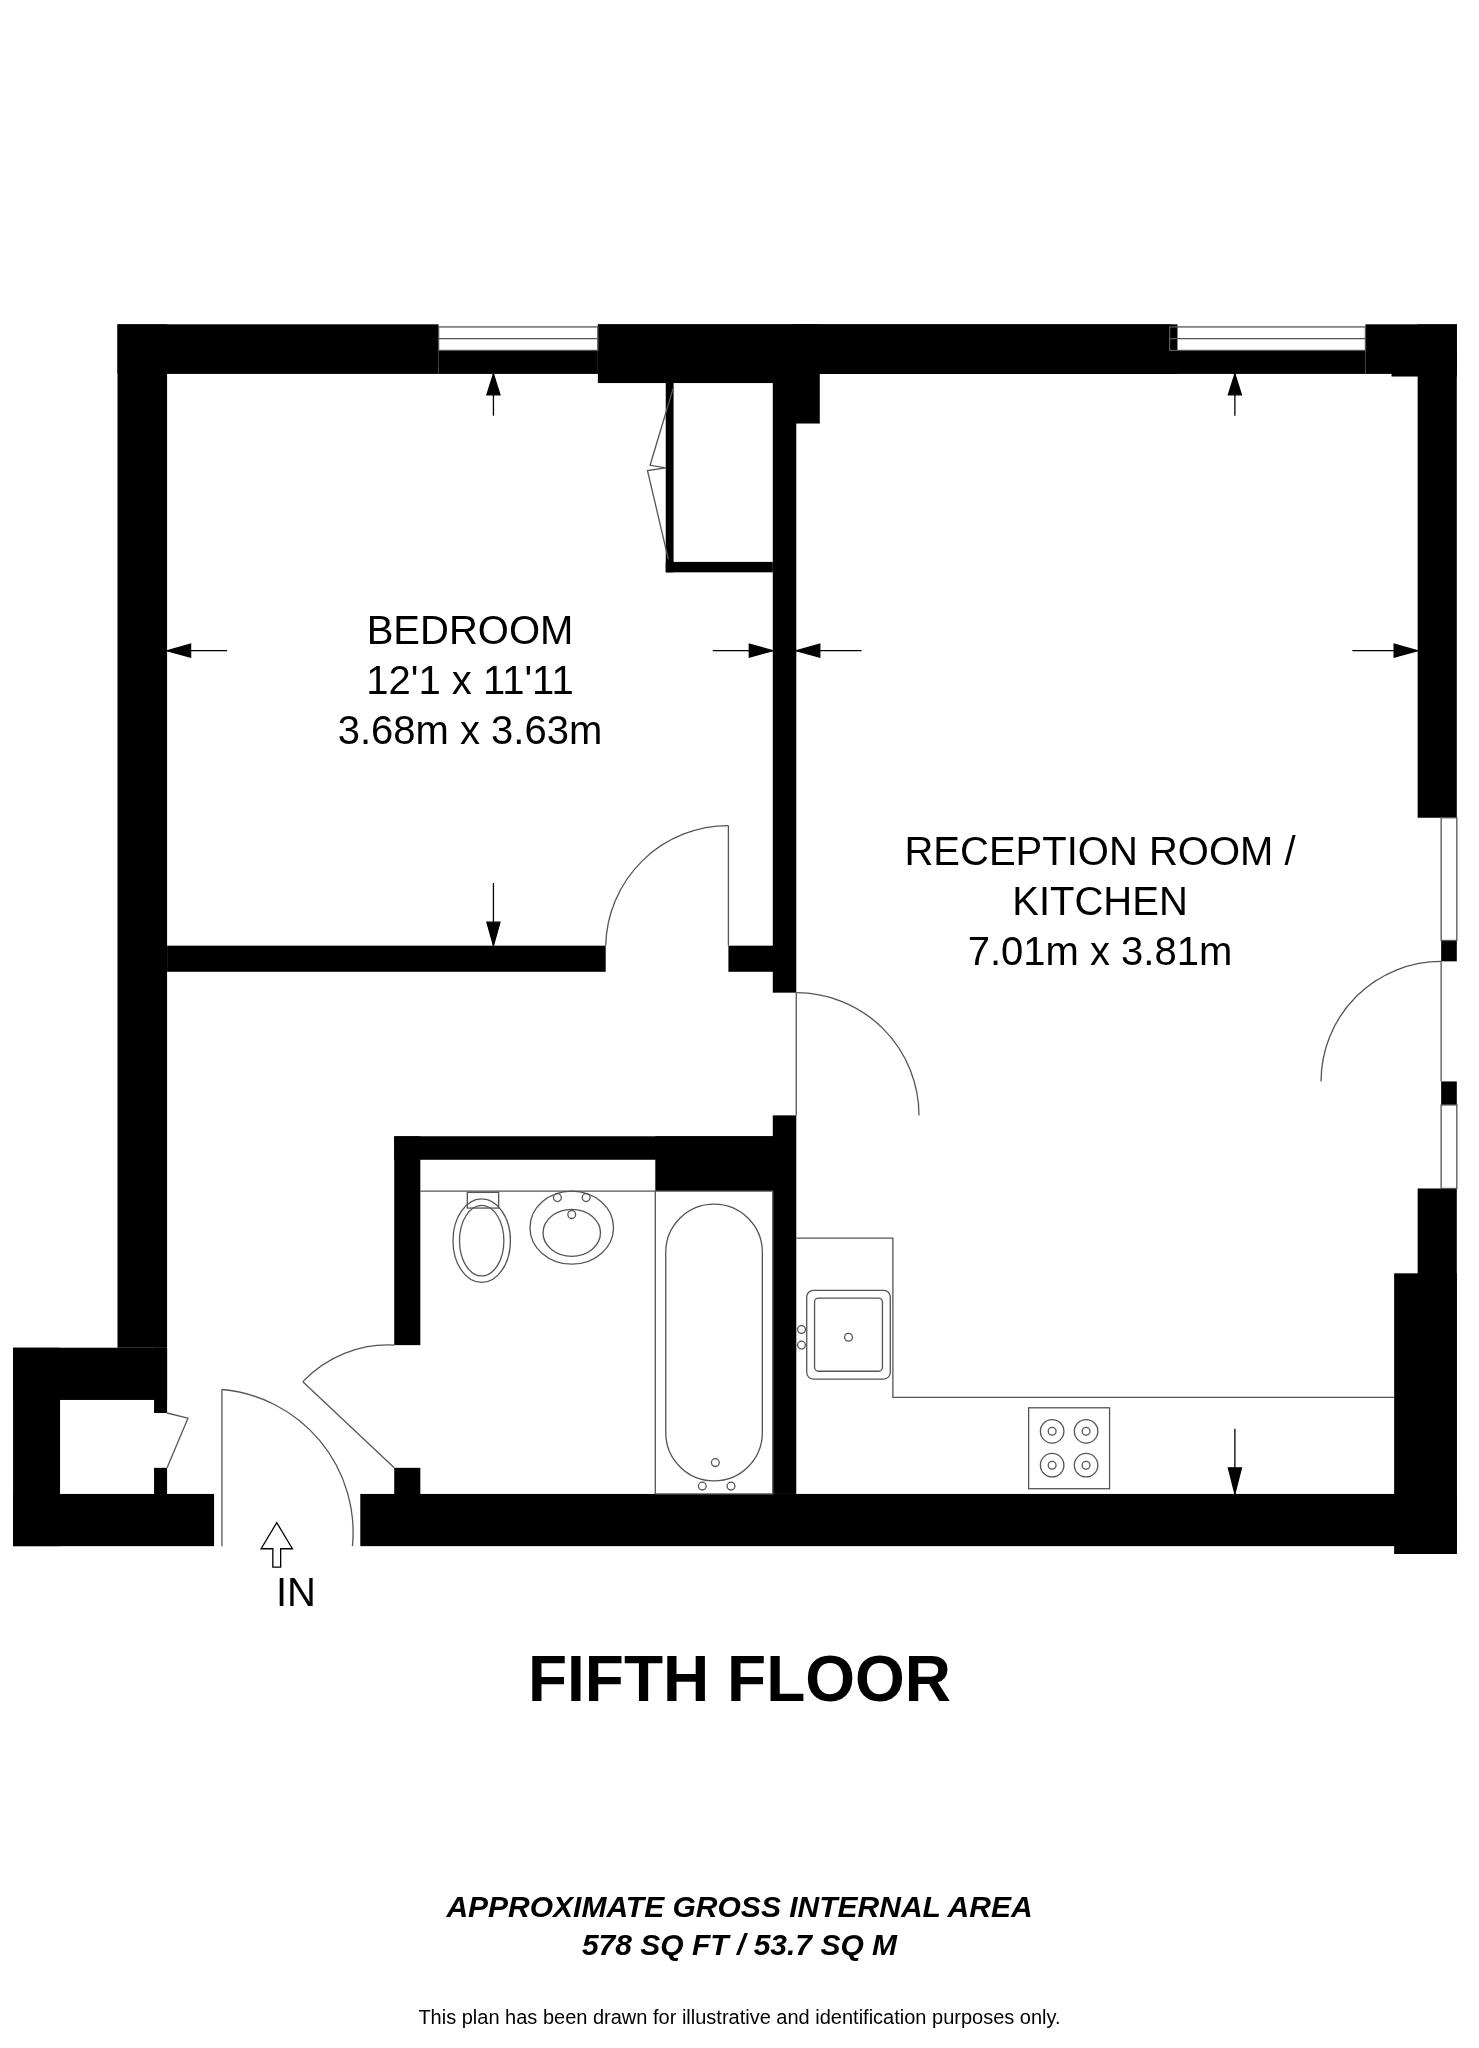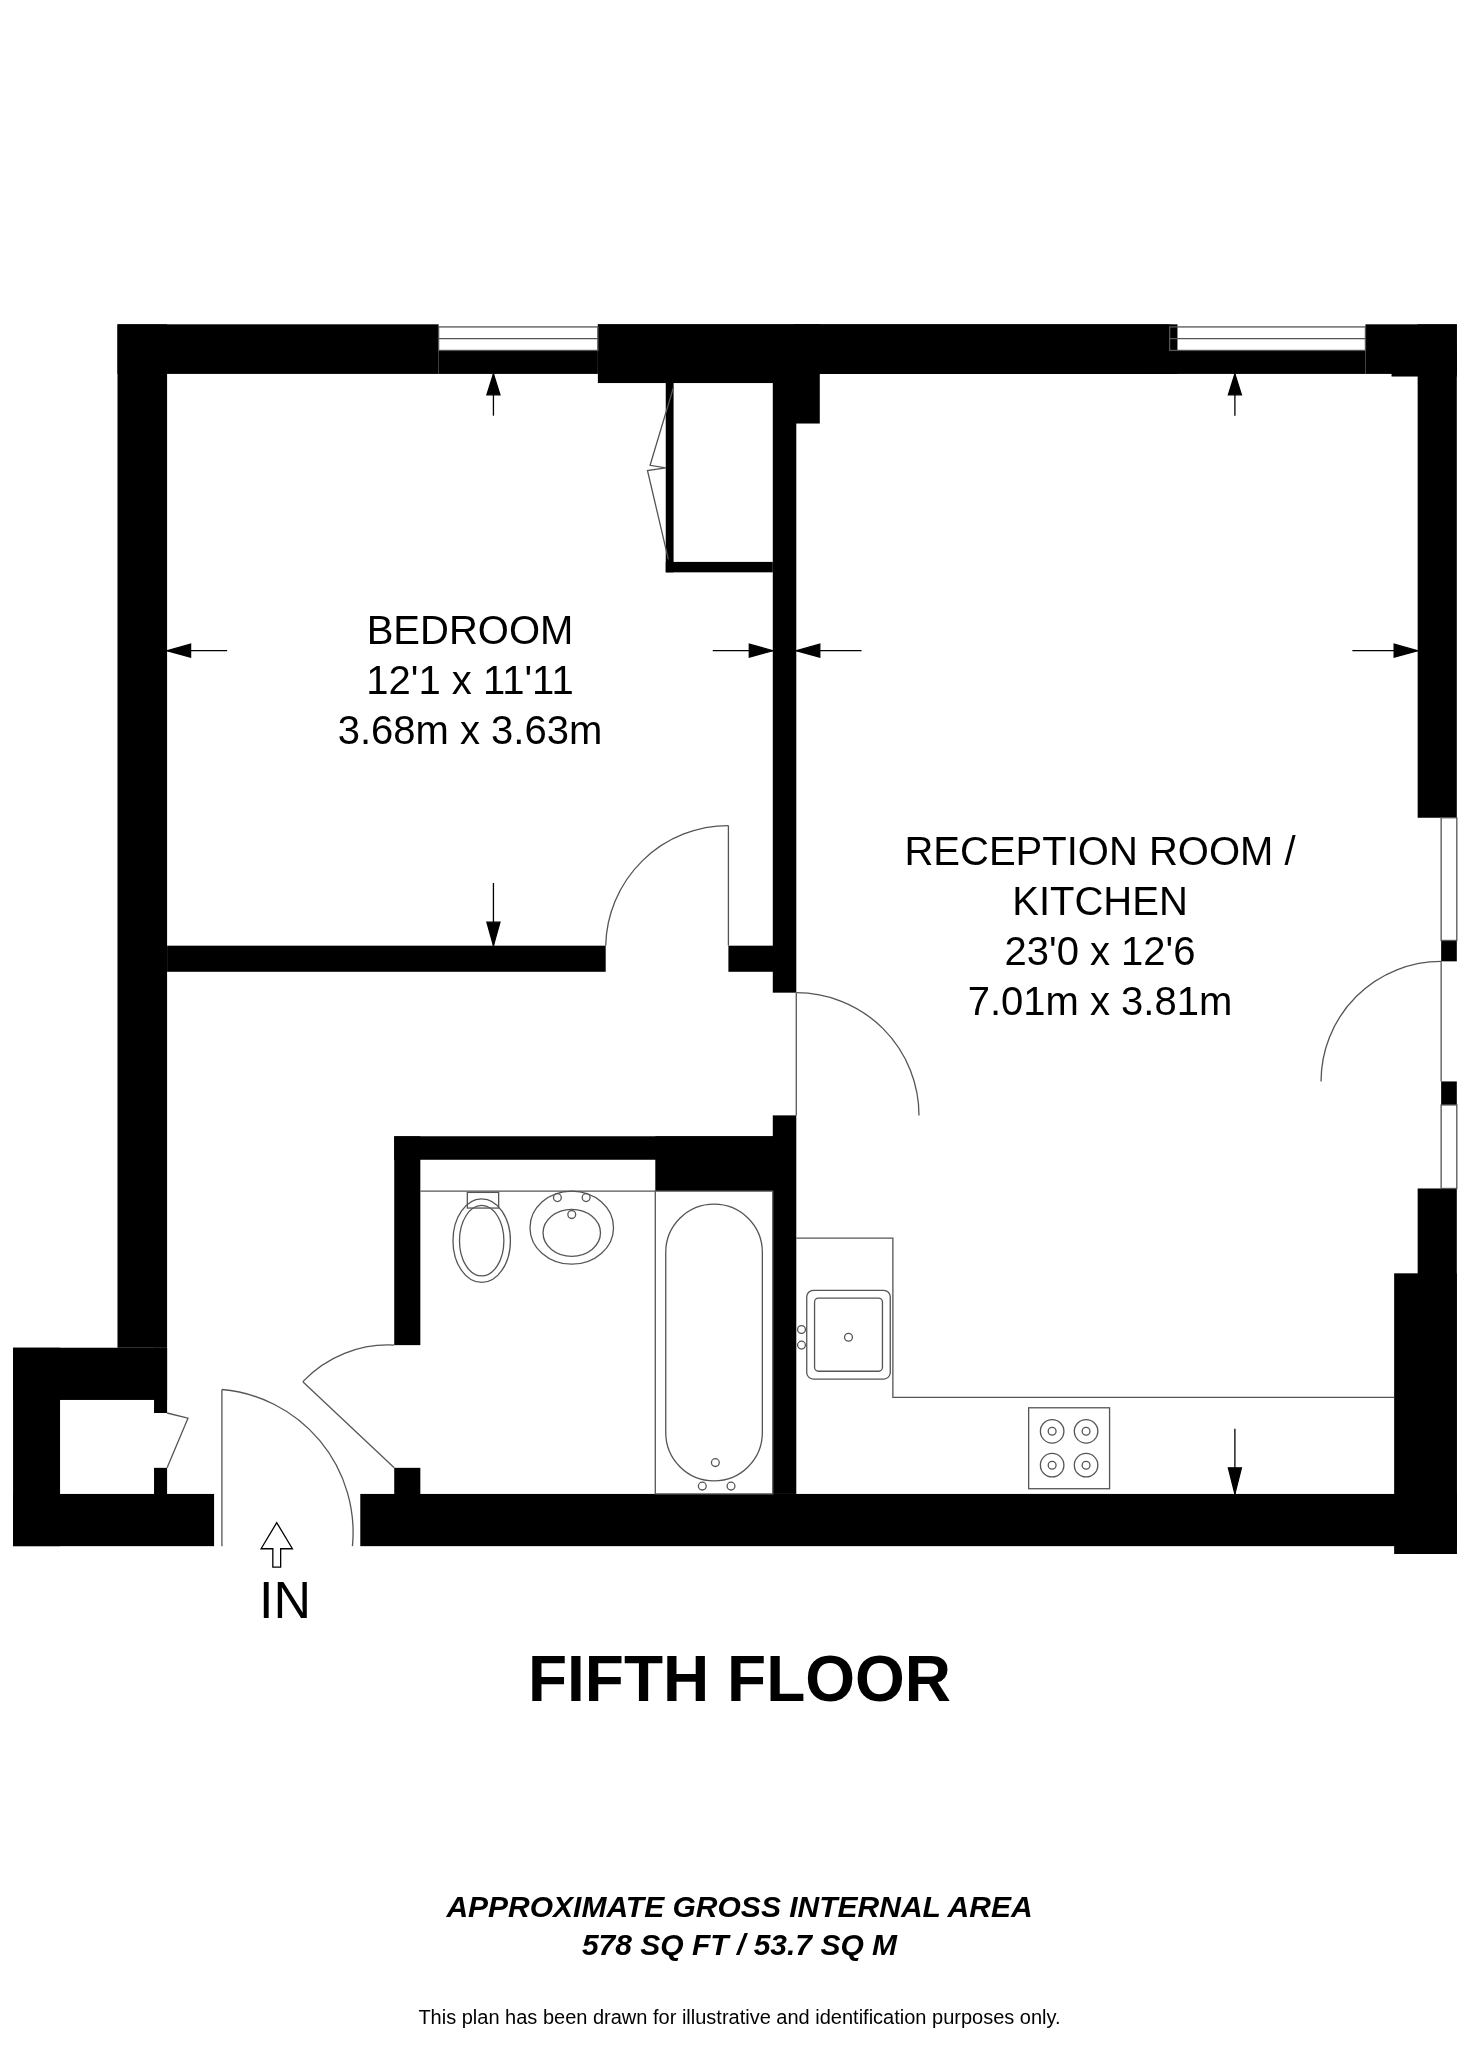--- a/index.html
+++ b/index.html
@@ -1,21 +1,21 @@
 <!DOCTYPE html>
 <html><head>
 <meta charset="utf-8">
 <style>
 html,body{margin:0;padding:0;background:#fff;}
 body{width:1479px;height:2048px;position:relative;overflow:hidden;font-family:"Liberation Sans",sans-serif;}
 #plan{position:absolute;left:0;top:0;width:1479px;height:2048px;}
 .lbl{position:absolute;text-align:center;color:#000;font-family:"Liberation Sans",sans-serif;}
 .room{font-size:40px;line-height:50px;}
 .title{font-size:64px;font-weight:bold;left:0;width:1479px;top:1642px;}
-.in{font-size:52px;left:240px;width:90px;top:1570px;}
+.in{font-size:40px;left:251px;width:90px;top:1570px;}
 .area{font-size:30px;font-weight:bold;left:0;width:1479px;line-height:38px;top:1888px;font-style:italic;}
 .disc{font-size:20px;left:0;width:1479px;top:2006px;}
 </style>
 </head>
 <body>
 
 <svg id="plan" viewBox="0 0 1133 1568" xmlns="http://www.w3.org/2000/svg">
   <g fill="#000">
 
     <rect x="90" y="248" width="38" height="784"></rect>
@@ -145,21 +145,20 @@
 
 <div class="lbl room" style="left:420px;width:100px;top:0;"></div>
 <div class="lbl room" style="left:230px;width:480px;top:578px;margin-top:27px;">
   <div>BEDROOM</div>
   <div>12'1 x 11'11</div>
   <div>3.68m x 3.63m</div>
 </div>
 <div class="lbl room" style="left:820px;width:560px;top:826px;">
   <div>RECEPTION ROOM /</div>
   <div>KITCHEN</div>
-  <div>23'0 x 12'6</div>
   <div>7.01m x 3.81m</div>
 </div>
 <div class="lbl in">IN</div>
 <div class="lbl title">FIFTH FLOOR</div>
 <div class="lbl area">
   <div>APPROXIMATE GROSS INTERNAL AREA</div>
   <div>578 SQ FT / 53.7 SQ M</div>
 </div>
 <div class="lbl disc">This plan has been drawn for illustrative and identification purposes only.</div>
 

